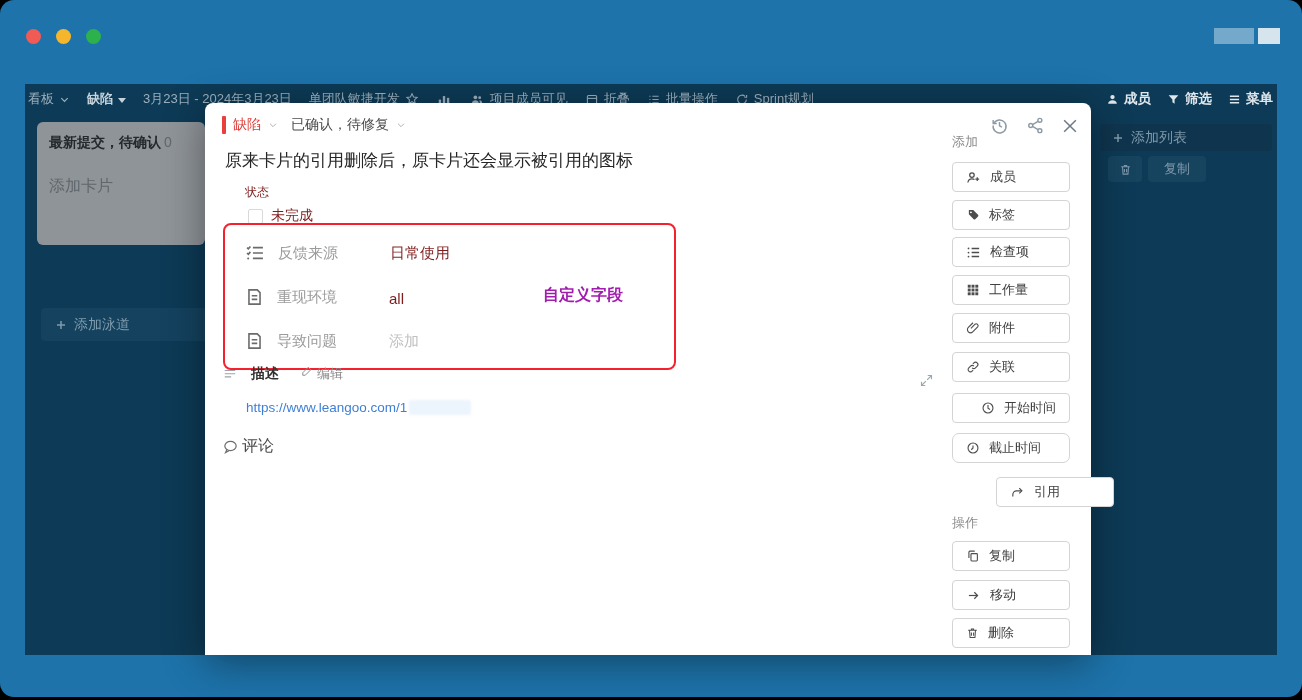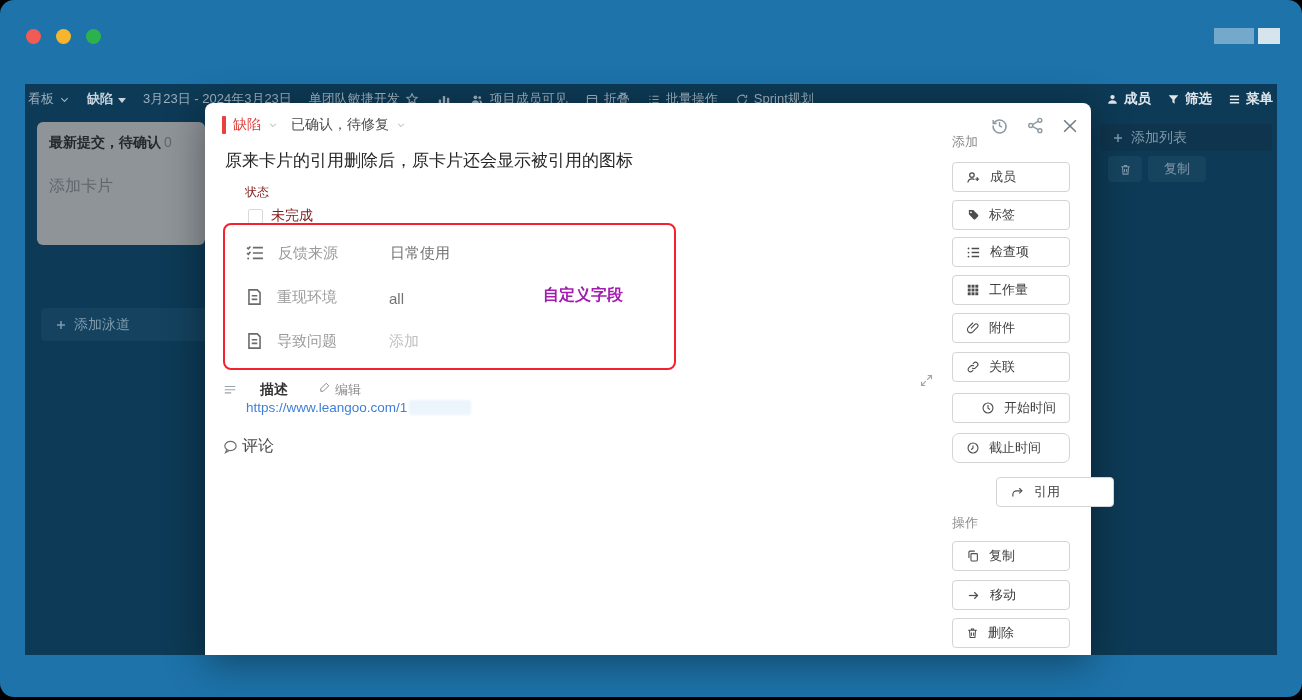--- a/index.html
+++ b/index.html
@@ -49,25 +49,25 @@
   .chev { color:#b0b0b0; }
   .m-title { position:absolute; left:20px; top:46px; width:660px; font-size:17px; font-weight:500; color:#262626; }
   .state-label { position:absolute; left:40px; top:81px; font-size:12px; color:#7f1d1d; }
   .chk-row { position:absolute; left:43px; top:104px; display:flex; align-items:center; gap:8px; font-size:14px; color:#7f1d1d; }
   .chk { width:15px; height:15px; border:1px solid #d9d9d9; border-radius:2px; background:#fff; }
 
   .cf-box { position:absolute; left:18px; top:120px; width:453px; height:147px; border:2.5px solid #f5222d; border-radius:8px; }
   .cf-row { position:absolute; left:40px; display:flex; align-items:flex-end; height:22px; }
   .cf-row .icon { color:#6b6b6b; margin-right:13px; }
   .cf-label { width:112px; font-size:15px; color:#9b9b9b; }
-  .cf-value { font-size:15px; color:#737373; }
+  .cf-value { font-size:15px; color:#7f1d1d; }
   .cf-placeholder { color:#c0c0c0; }
   .cf-note { position:absolute; left:338px; top:182px; font-size:16px; font-weight:bold; color:#a21caf; }
 
-  .desc-row { position:absolute; left:18px; top:278px; display:flex; align-items:center; gap:23px; }
+  .desc-row { position:absolute; left:18px; top:262px; display:flex; align-items:center; gap:14px; }
   .desc-label { font-size:14px; font-weight:bold; color:#333; }
   .edit-wrap { display:flex; align-items:flex-start; gap:4px; margin-left:8px; color:#8c8c8c; font-size:13px; }
   .expand { position:absolute; left:714px; top:270px; color:#9aa7b0; }
   .link-row { position:absolute; left:41px; top:297px; display:flex; align-items:center; font-size:13.5px; color:#3e7fd8; }
   .redact { display:inline-block; width:62px; height:15px; margin-left:2px; background:#ecf5fc; border-radius:2px; filter:blur(1px); }
   .comments-row { position:absolute; left:17px; top:333px; display:flex; align-items:center; gap:3px; color:#4a4a4a; font-size:16px; }
   .comment-input { position:absolute; left:18px; top:372px; width:715px; height:52px; border:1px solid #d0d0d0; border-radius:4px; padding:12px 14px; font-size:13.5px; color:#404040; outline:none; font-family:"Liberation Sans", sans-serif; vertical-align:top; }
   .comment-input::placeholder { color:#a6a6a6; }
 
   .side-label { position:absolute; left:747px; font-size:13px; color:#8c8c8c; }

